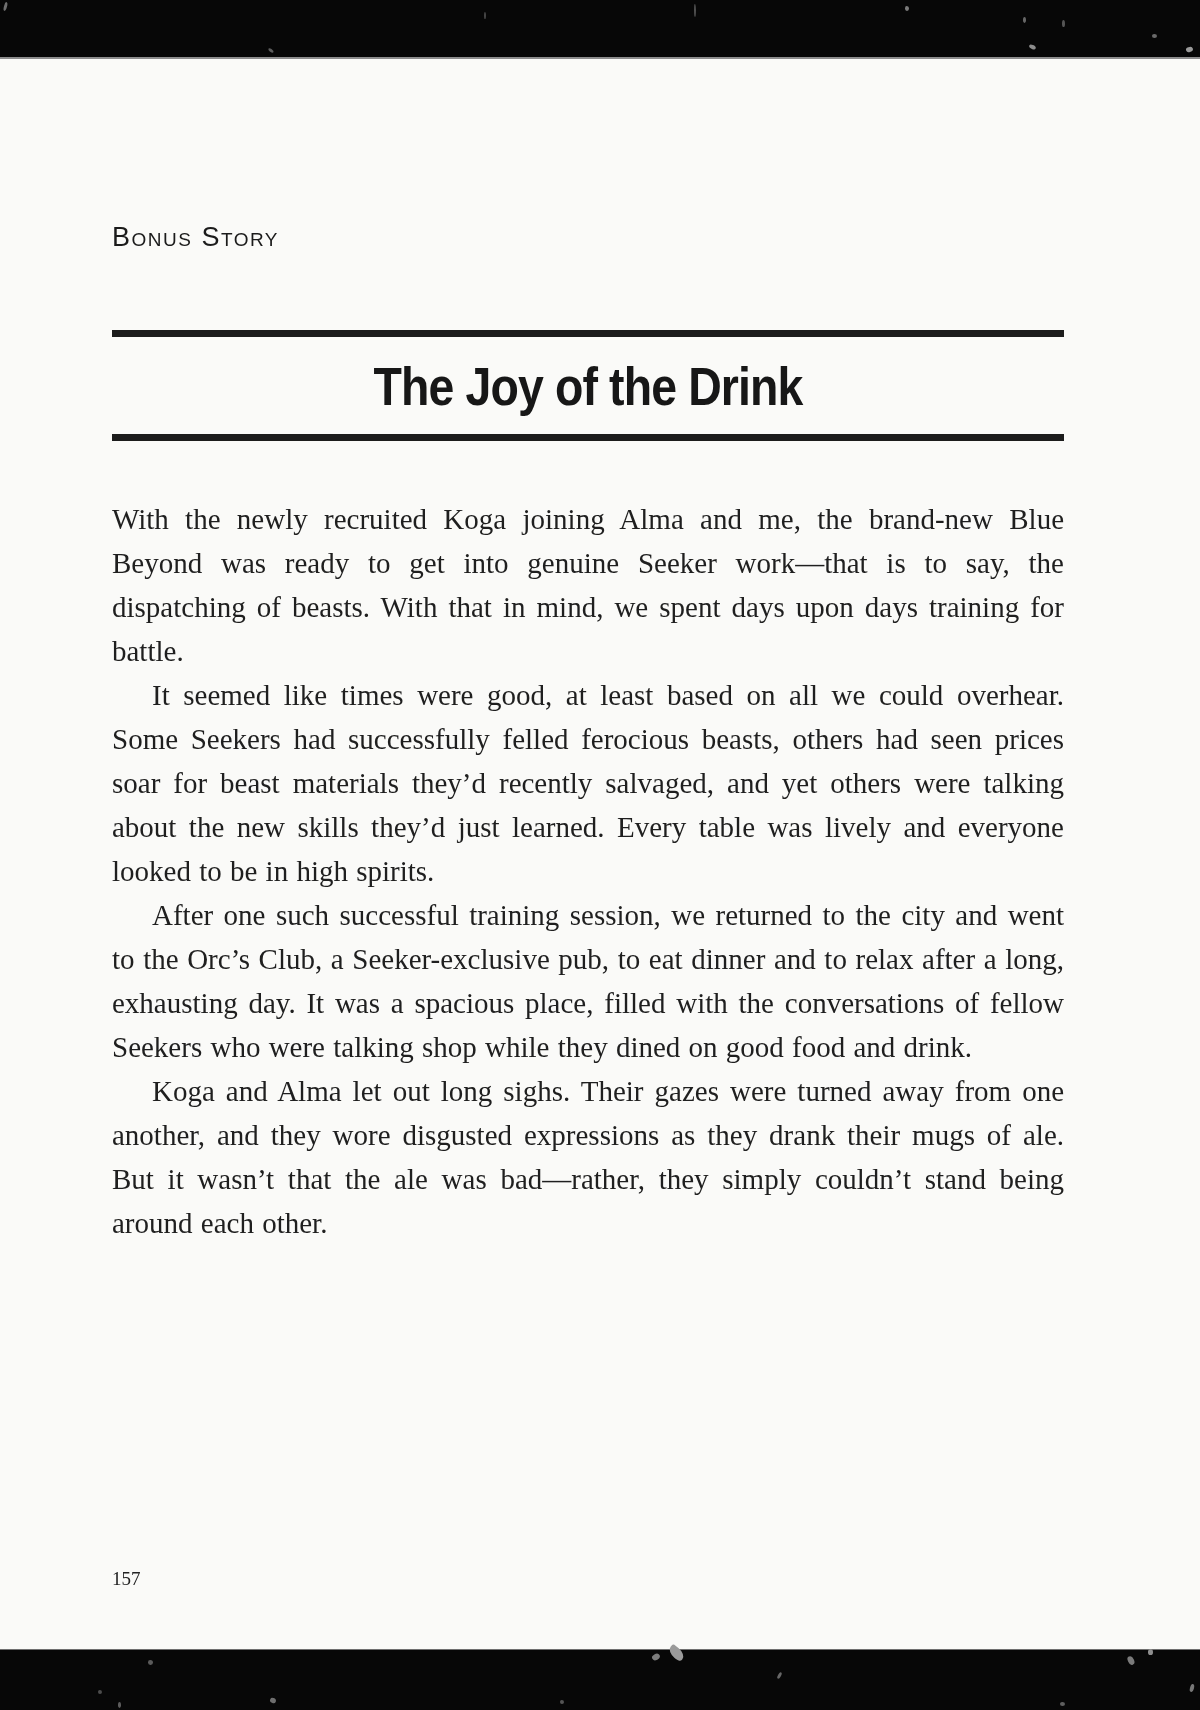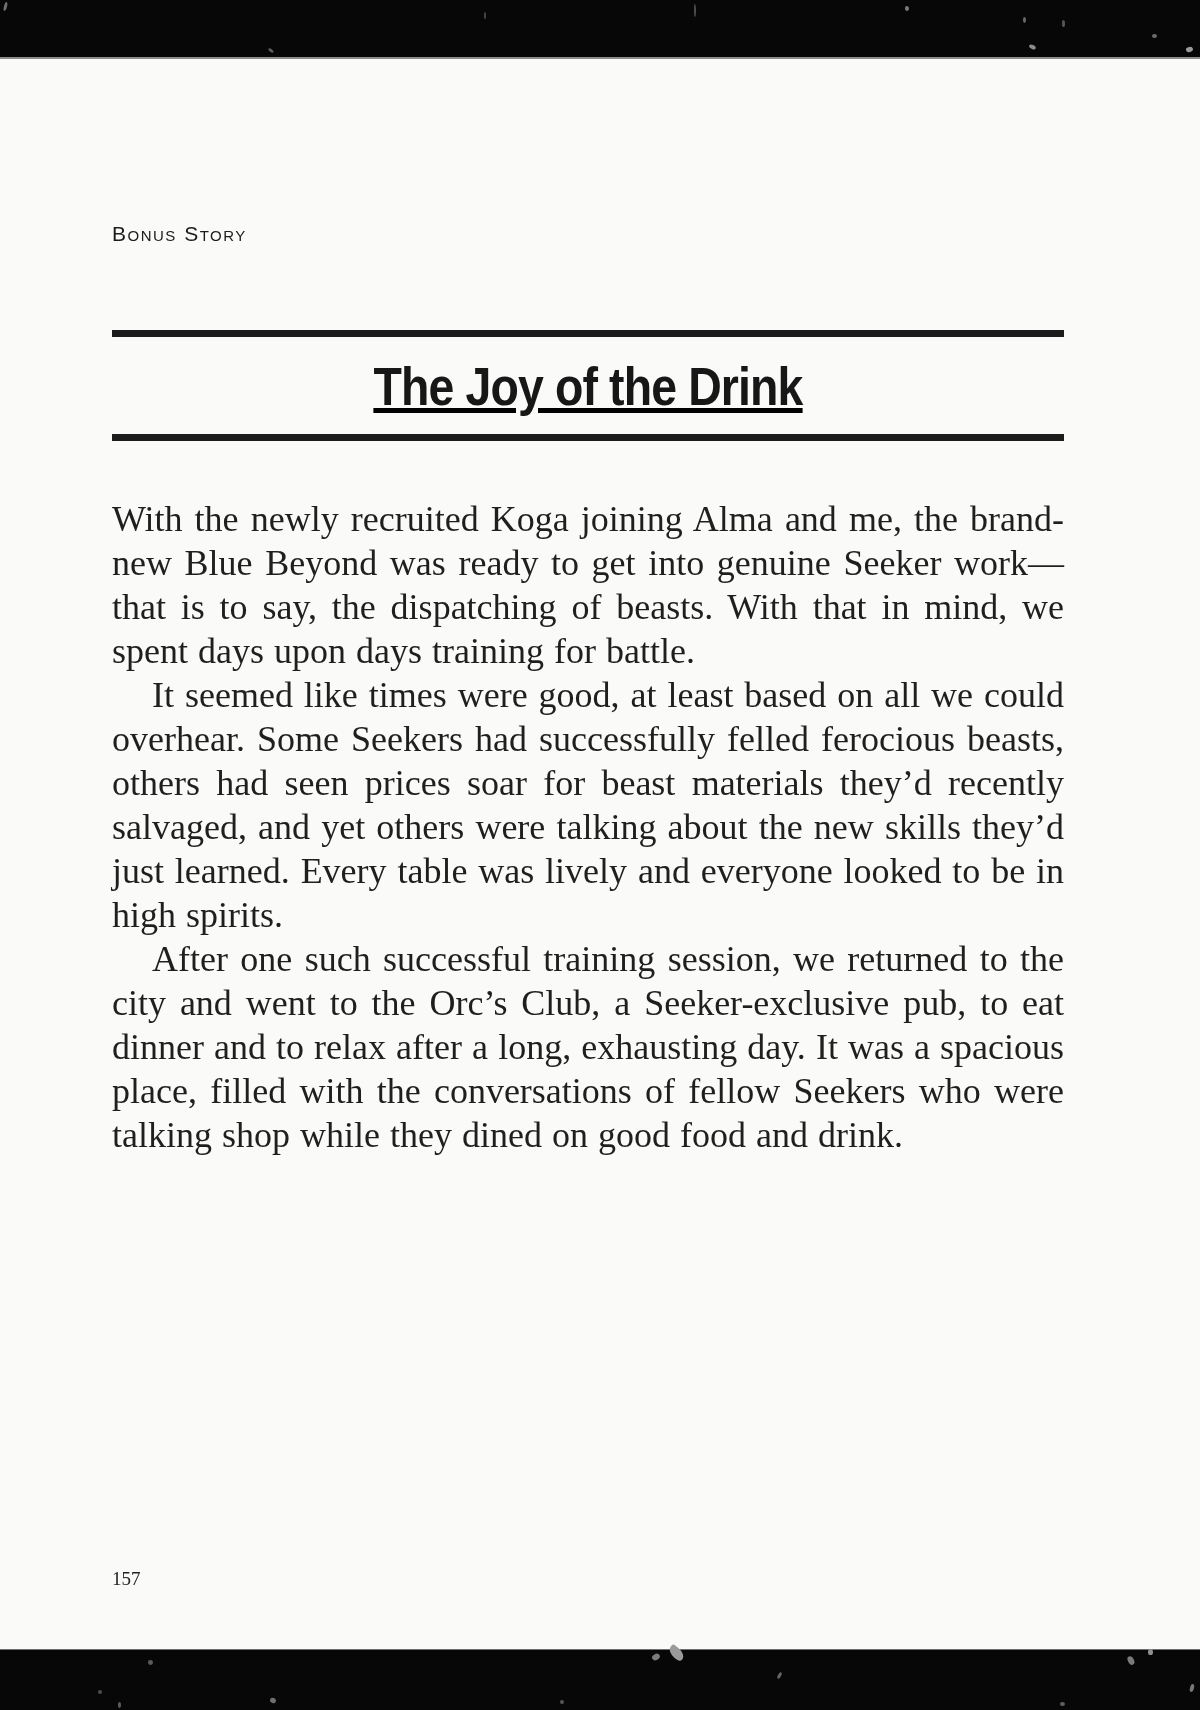--- a/index.html
+++ b/index.html
@@ -43,28 +43,27 @@
   .column {
     position: absolute;
     left: 112px;
     width: 952px;
   }
 
   .kicker {
     top: 222px;
     font-family: "Liberation Sans", sans-serif;
     font-variant: small-caps;
-    font-size: 21px;
+    font-size: 27px;
     letter-spacing: 1.5px;
     color: #1b1b1b;
   }
 
   .title-block {
     top: 330px;
-    text-decoration: underline;
   }
   .rule {
     height: 7px;
     background: #1c1c1c;
   }
   .chapter-title {
     height: 97px;
     display: flex;
     align-items: center;
     justify-content: center;
@@ -77,21 +76,21 @@
     transform-origin: 50% 50%;
     white-space: nowrap;
   }
 
   .body-text {
     top: 497px;
     color: #1f1f1f;
   }
   .body-text p {
     margin: 0;
-    font-size: 36px;
+    font-size: 29px;
     line-height: 44px;
     text-align: justify;
     text-indent: 40px;
     word-spacing: 1px;
   }
   .body-text p:first-child {
     text-indent: 0;
   }
 
   .page-number {
@@ -123,20 +122,21 @@
 <div class="column title-block">
   <div class="rule"></div>
   <div class="chapter-title">The Joy of the Drink</div>
   <div class="rule"></div>
 </div>
 
 <div class="column body-text">
   <p>With the newly recruited Koga joining Alma and me, the brand-new Blue Beyond was ready to get into genuine Seeker work—that is to say, the dispatching of beasts. With that in mind, we spent days upon days training for battle.</p>
   <p>It seemed like times were good, at least based on all we could overhear. Some Seekers had successfully felled ferocious beasts, others had seen prices soar for beast materials they’d recently salvaged, and yet others were talking about the new skills they’d just learned. Every table was lively and everyone looked to be in high spirits.</p>
   <p>After one such successful training session, we returned to the city and went to the Orc’s Club, a Seeker-exclusive pub, to eat dinner and to relax after a long, exhausting day. It was a spacious place, filled with the conversations of fellow Seekers who were talking shop while they dined on good food and drink.</p>
+  <p>Koga and Alma let out long sighs. Their gazes were turned away from one another, and they wore disgusted expressions as they drank their mugs of ale. But it wasn’t that the ale was bad—rather, they simply couldn’t stand being around each other.</p>
 </div>
 
 <div class="page-number">157</div>
 
 <div class="scan-bar bottom">
   <div class="speck" style="left:668px;top:-2px;width:17px;height:10px;background:#9a9a9a;transform:rotate(40deg);border-radius:20% 60% 30% 60%;"></div>
   <div class="speck" style="left:652px;top:4px;width:8px;height:6px;background:#7c7c7c;transform:rotate(-30deg);"></div>
   <div class="speck" style="left:148px;top:10px;width:5px;height:5px;background:#5a5a5a;"></div>
   <div class="speck" style="left:98px;top:40px;width:4px;height:4px;background:#4c4c4c;"></div>
   <div class="speck" style="left:118px;top:52px;width:3px;height:6px;background:#5c5c5c;"></div>

